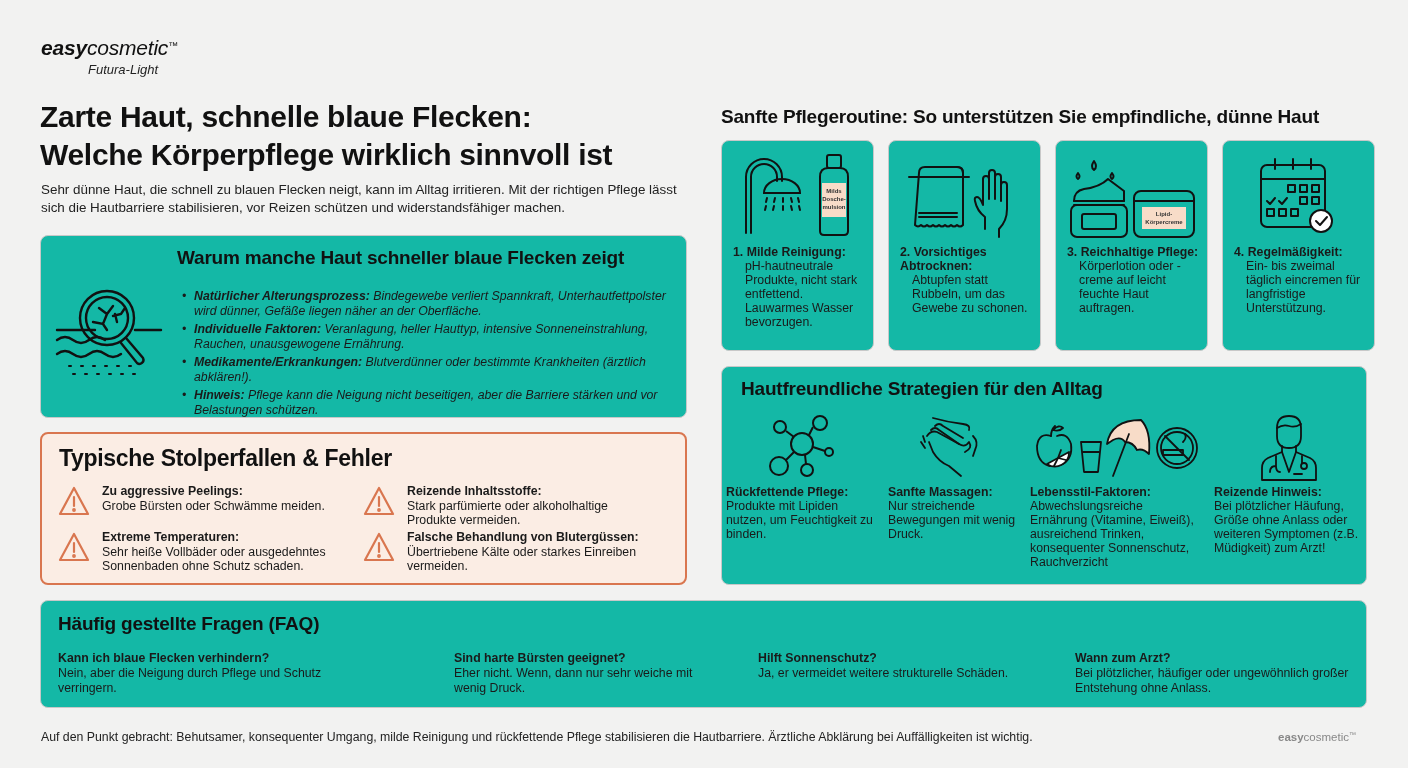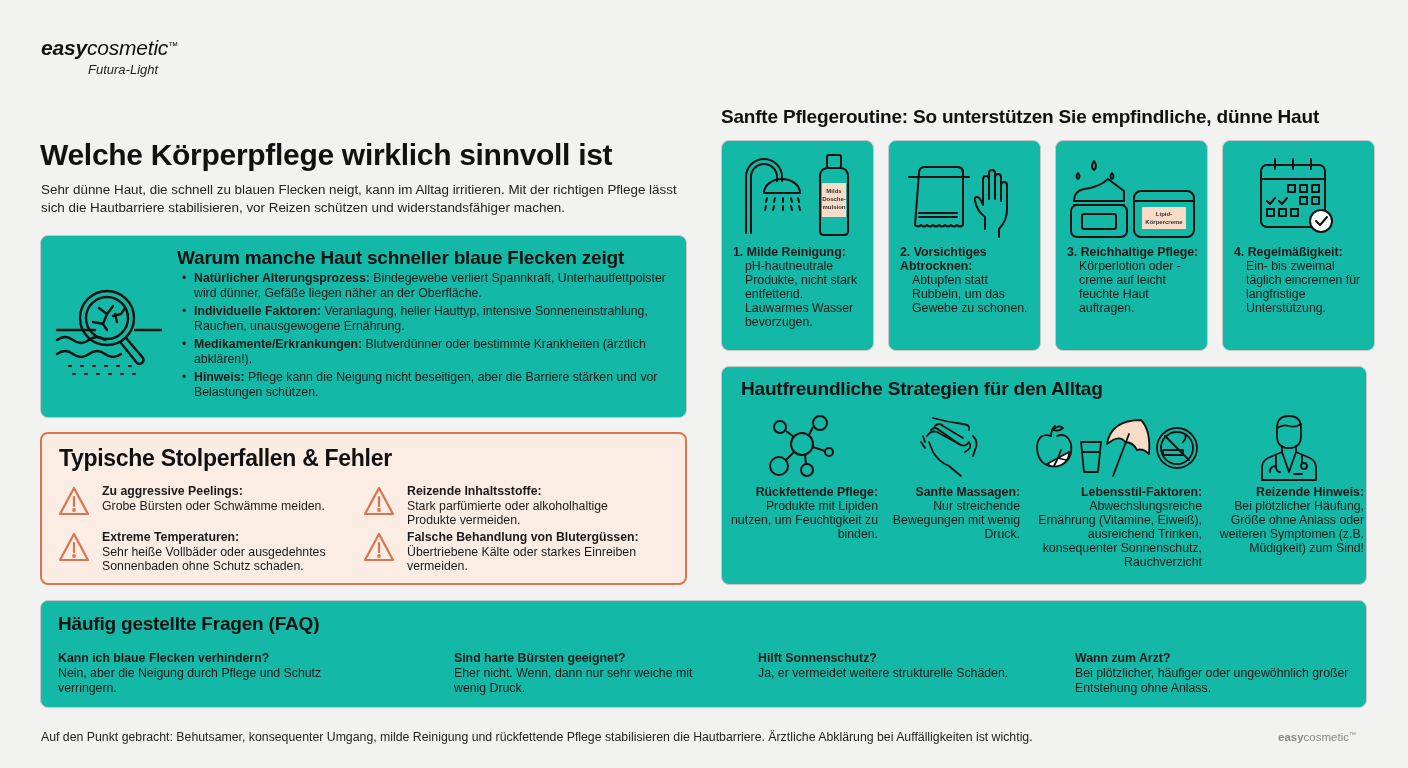--- a/index.html
+++ b/index.html
@@ -28,21 +28,21 @@
     position: absolute;
     background: #14b8a6;
     border: 1.5px solid #c8c8c8;
     border-radius: 8px;
   }
 
   
   .why { left: 40px; top: 235px; width: 647px; height: 183px; }
   .why-icon { position: absolute; left: 14px; top: 42px; width: 110px; height: 110px; }
   .why-title { position: absolute; left: 136px; top: 11px; font-size: 19px; font-weight: 700; letter-spacing: -0.2px; }
-  .why-list { position: absolute; left: 141px; top: 35px; width: 490px; list-style: none; }
+  .why-list { position: absolute; left: 141px; top: 53px; width: 490px; list-style: none; font-style: italic; }
   .why-list li { position: relative; font-size: 12.3px; line-height: 15px; padding-left: 12px; margin-bottom: 3px; color: #1a1a1a; }
   .why-list li::before { content: "•"; position: absolute; left: 0; top: 0; }
   .why-list li b { font-weight: 700; }
 
   
   .pitfalls {
     left: 40px; top: 432px; width: 647px; height: 153px;
     background: #fbede4; border: 2px solid #d9764f; border-radius: 8px;
   }
   .pit-title { position: absolute; left: 17px; top: 11px; font-size: 23px; font-weight: 700; letter-spacing: -0.3px; }
@@ -55,21 +55,21 @@
   .routine-title { left: 721px; top: 106px; font-size: 19px; font-weight: 700; letter-spacing: -0.2px; }
   .step { top: 140px; width: 153px; height: 211px; }
   .step .ico { position: absolute; left: 10px; top: 10px; width: 132px; height: 90px; }
   .step .txt { position: absolute; left: 11px; top: 104px; width: 136px; font-size: 12.3px; line-height: 14px; color: #1a1a1a; }
   .step .txt b { font-weight: 700; }
   .step .txt .body { display: block; padding-left: 12px; }
 
   
   .strat { left: 721px; top: 366px; width: 646px; height: 219px; }
   .strat-title { position: absolute; left: 19px; top: 11px; font-size: 19px; font-weight: 700; letter-spacing: -0.2px; }
-  .strat-item { position: absolute; top: 42px; text-align: right; }
+  .strat-item { position: absolute; top: 42px; text-align: left; }
   .strat-item .ico { height: 75px; display: flex; justify-content: center; align-items: center; }
   .strat-item .txt { font-size: 12.3px; line-height: 14px; margin-top: 1px; color: #1a1a1a; }
   .strat-item .txt b { display: block; font-weight: 700; }
 
   
   .faq { left: 40px; top: 600px; width: 1327px; height: 108px; }
   .faq-title { position: absolute; left: 17px; top: 12px; font-size: 19px; font-weight: 700; letter-spacing: -0.2px; }
   .faq-item { position: absolute; top: 50px; font-size: 12.3px; line-height: 15px; color: #1a1a1a; }
   .faq-item b { display: block; font-weight: 700; }
 
@@ -82,21 +82,21 @@
 </style>
 </head>
 <body>
 
 <div class="abs brand">
   <div class="brand-name"><b>easy</b><span class="light">cosmetic</span><sup>™</sup></div>
   <div class="brand-font">Futura-Light</div>
 </div>
 
 <h1 class="abs main-title">
-  <br>
+  <span>Zarte Haut, schnelle blaue Flecken:</span><br>
   <span>Welche Körperpflege wirklich sinnvoll ist</span>
 </h1>
 <p class="abs intro">Sehr dünne Haut, die schnell zu blauen Flecken neigt, kann im Alltag irritieren. Mit der richtigen Pflege lässt sich die Hautbarriere stabilisieren, vor Reizen schützen und widerstandsfähiger machen.</p>
 
 <section class="card why">
   <div class="why-icon">
     <svg width="110" height="110" viewBox="0 0 110 110" fill="none" stroke="#111" stroke-width="2.4" stroke-linecap="round">
       <circle cx="52" cy="40" r="27"></circle>
       <circle cx="52" cy="40" r="21"></circle>
       <path d="M71 60 L88 80 a4 4 0 0 1 -6 5 L66 65"></path>
@@ -295,21 +295,21 @@
         <path d="M23 16 q0 -12 12 -12 q12 0 12 12 v8 q0 12 -12 12 q-12 0 -12 -12 z"></path>
         <path d="M23 16 q6 -4 12 -2 q6 2 12 -2"></path>
         <path d="M28 34 v6 l-14 6 q-6 3 -6 10 v12 h54 v-12 q0 -7 -6 -10 l-14 -6 v-6"></path>
         <path d="M28 40 l7 20 l7 -20"></path>
         <path d="M22 44 v10 q0 6 4 6 M22 54 q-6 0 -6 6"></path>
         <circle cx="50" cy="54" r="3"></circle>
         <path d="M48 44 v7"></path>
         <path d="M40 62 h8"></path>
       </svg>
     </div>
-    <div class="txt"><b>Reizende Hinweis:</b><span>Bei plötzlicher Häufung, Größe ohne Anlass oder weiteren Symptomen (z.B. Müdigkeit) zum Sind!</span></div>
+    <div class="txt"><b>Reizende Hinweis:</b><span>Bei plötzlicher Häufung, Größe ohne Anlass oder weiteren Symptomen (z.B. Müdigkeit) zum Arzt!</span></div>
   </div>
 </section>
 
 <section class="card faq">
   <h2 class="faq-title">Häufig gestellte Fragen (FAQ)</h2>
   <div class="faq-item" style="left:413px; width:250px;">
     <b>Sind harte Bürsten geeignet?</b>
     <span>Eher nicht. Wenn, dann nur sehr weiche mit wenig Druck.</span>
   </div>
   <div class="faq-item" style="left:17px; width:290px;">

